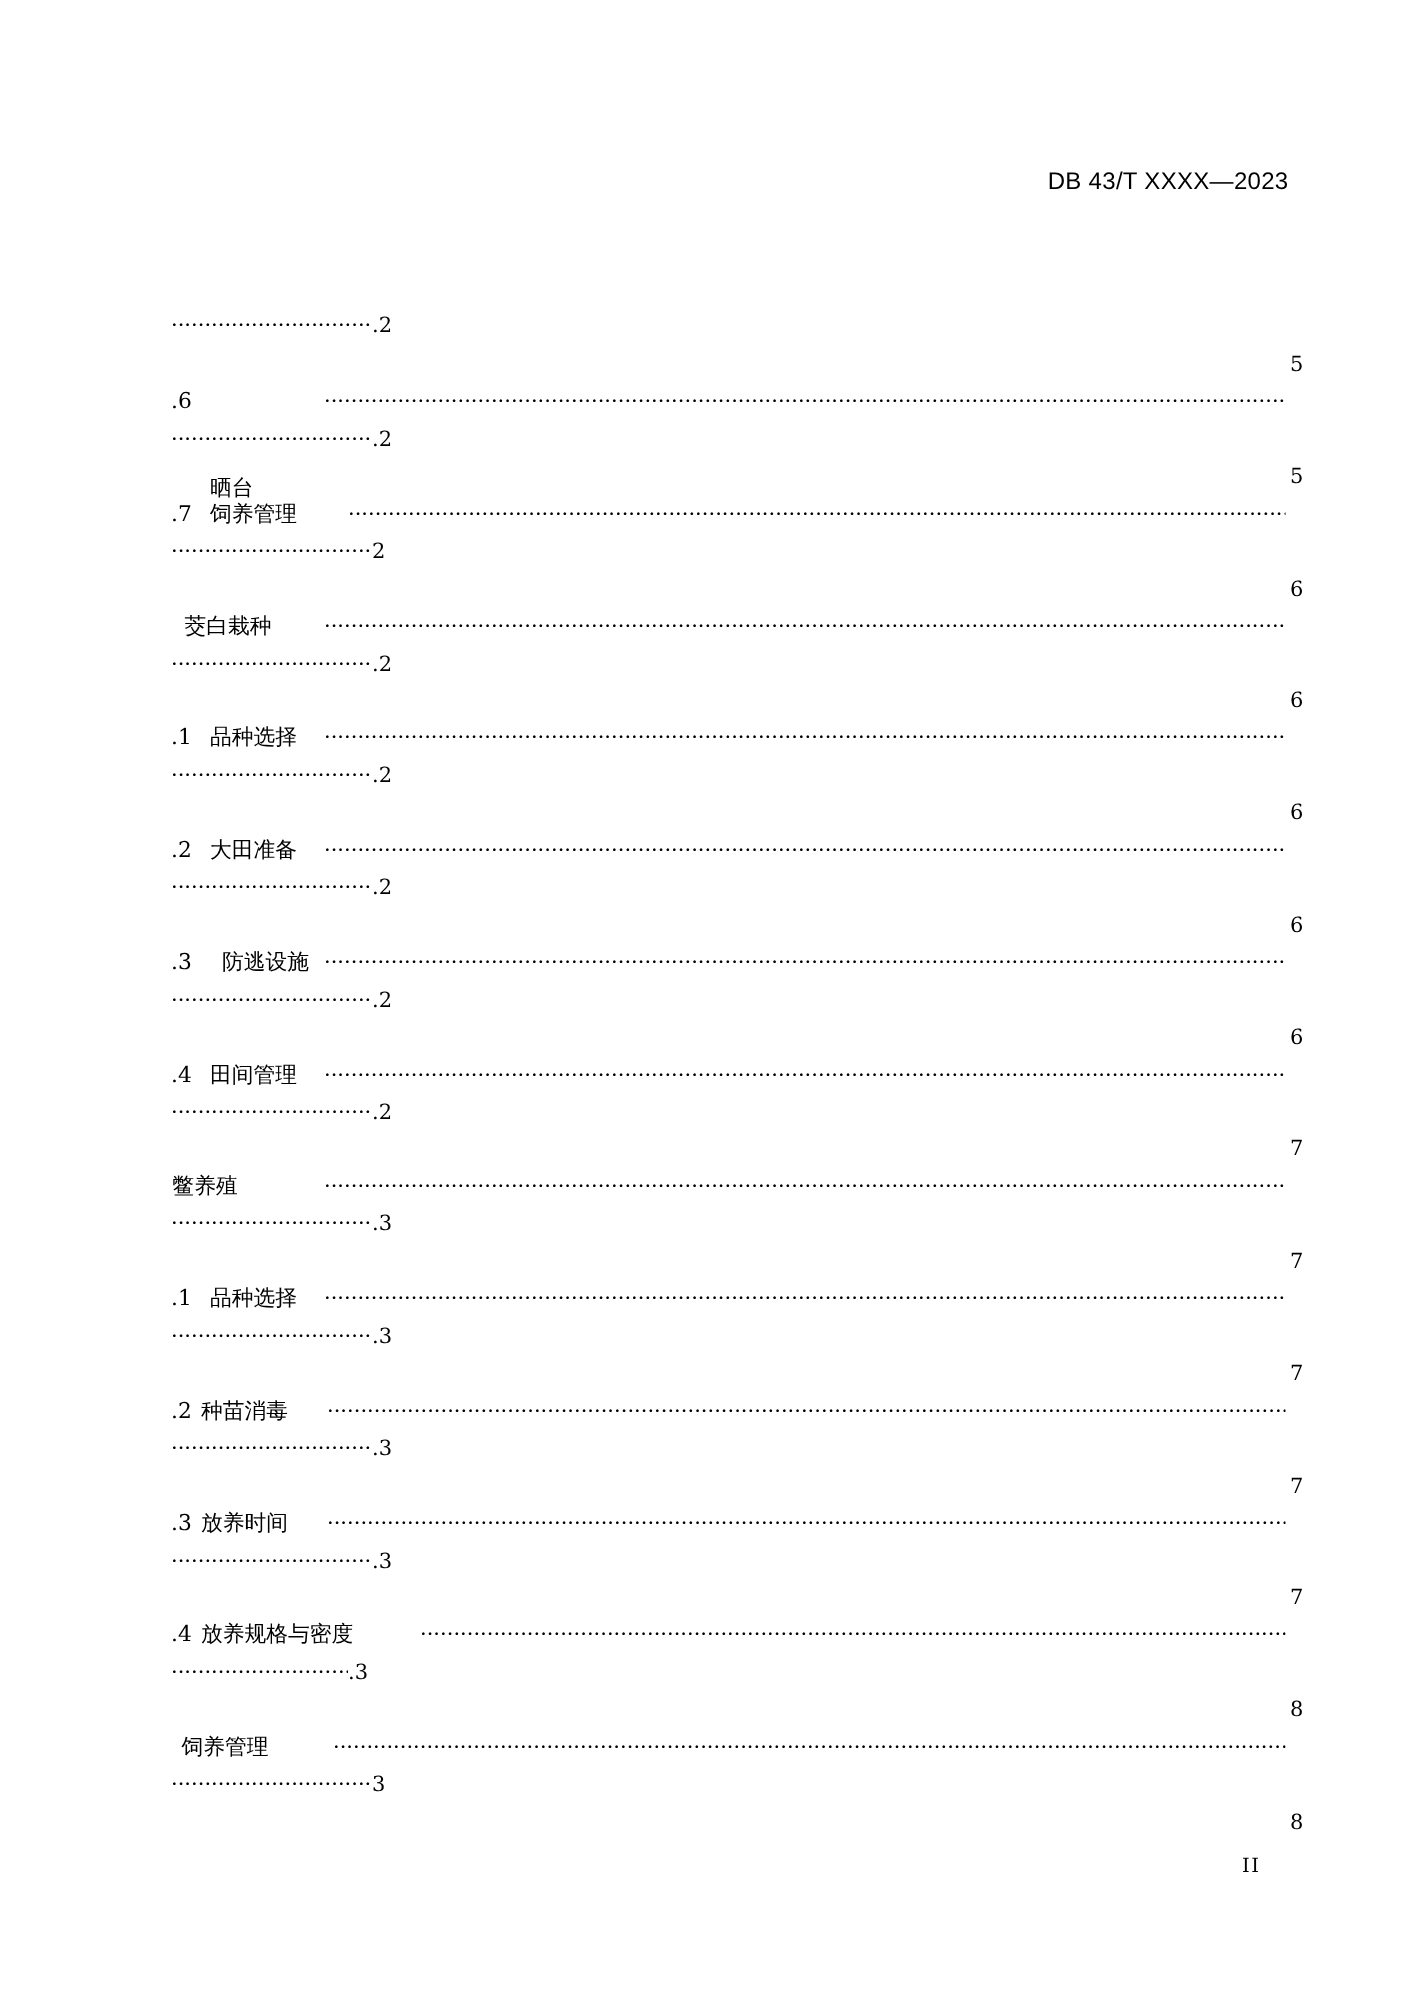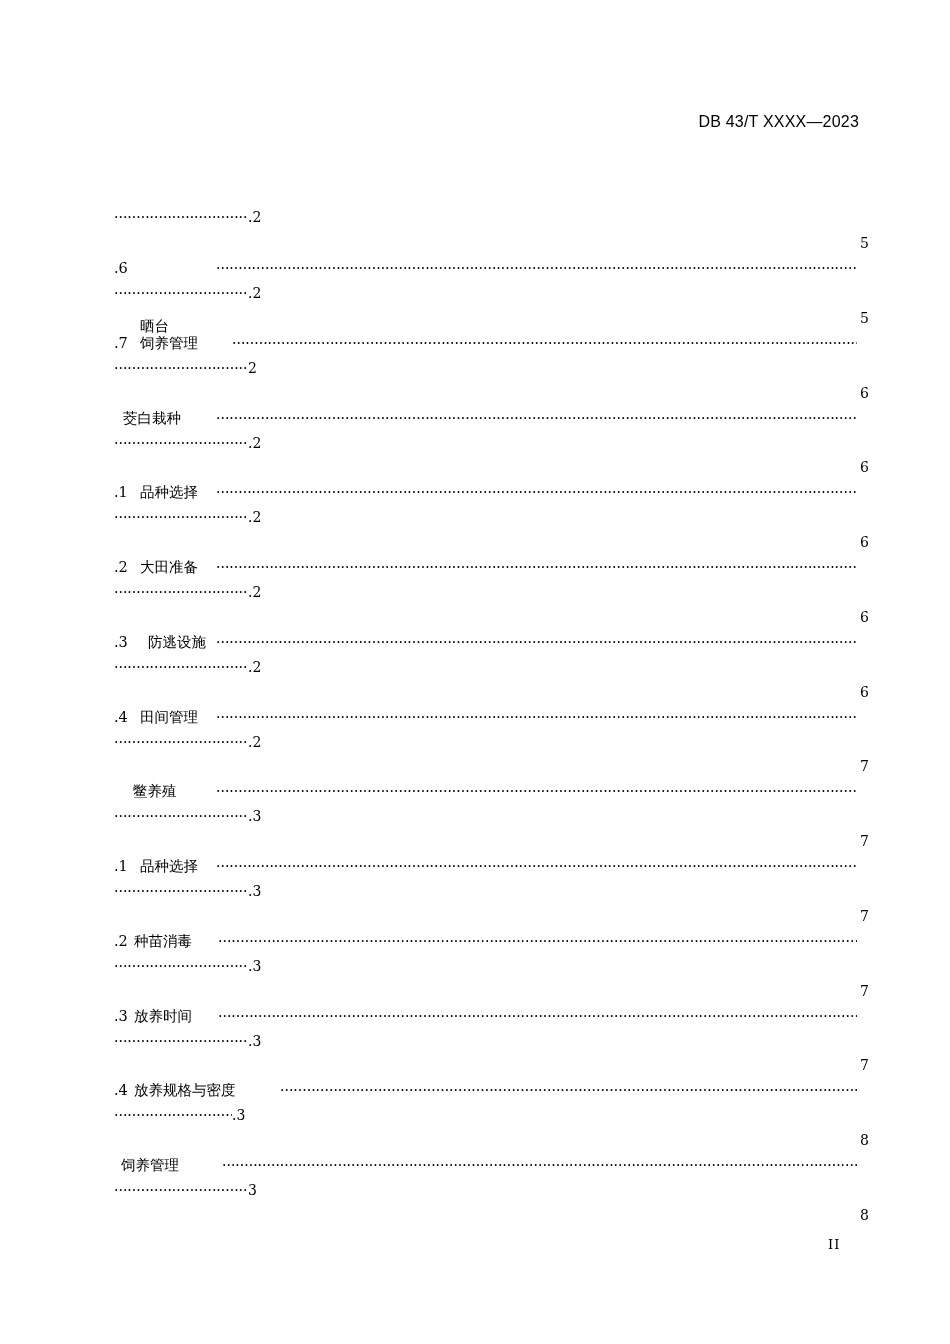--- a/index.html
+++ b/index.html
@@ -55,21 +55,21 @@
     <div class="dots" style="top: 631.75px; left: 216px; width: 641px;"></div>
     <div class="dots" style="top: 656.75px; left: 114px; width: 134px;"></div>
     <div class="num" style="top: 656.75px; left: 248px;">.2</div>
     <div class="rnum" style="top: 681.5px;">6</div>
     <div class="line" style="top: 706.5px; left: 114px;">.4</div>
     <div class="line" style="top: 706.5px; left: 140px;">田间管理</div>
     <div class="dots" style="top: 706.5px; left: 216px; width: 641px;"></div>
     <div class="dots" style="top: 731.5px; left: 114px; width: 134px;"></div>
     <div class="num" style="top: 731.5px; left: 248px;">.2</div>
     <div class="rnum" style="top: 756.25px;">7</div>
-    <div class="line" style="top: 781.25px; left: 133px;">鳖养殖</div>
+    <div class="line" style="top: 781.25px; left: 115px;">鳖养殖</div>
     <div class="dots" style="top: 781.25px; left: 216px; width: 641px;"></div>
     <div class="dots" style="top: 806.25px; left: 114px; width: 134px;"></div>
     <div class="num" style="top: 806.25px; left: 248px;">.3</div>
     <div class="rnum" style="top: 831px;">7</div>
     <div class="line" style="top: 856px; left: 114px;">.1</div>
     <div class="line" style="top: 856px; left: 140px;">品种选择</div>
     <div class="dots" style="top: 856px; left: 216px; width: 641px;"></div>
     <div class="dots" style="top: 881px; left: 114px; width: 134px;"></div>
     <div class="num" style="top: 881px; left: 248px;">.3</div>
     <div class="rnum" style="top: 905.75px;">7</div>

